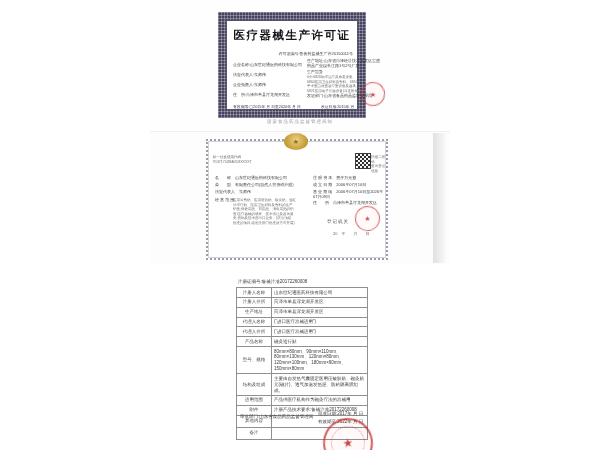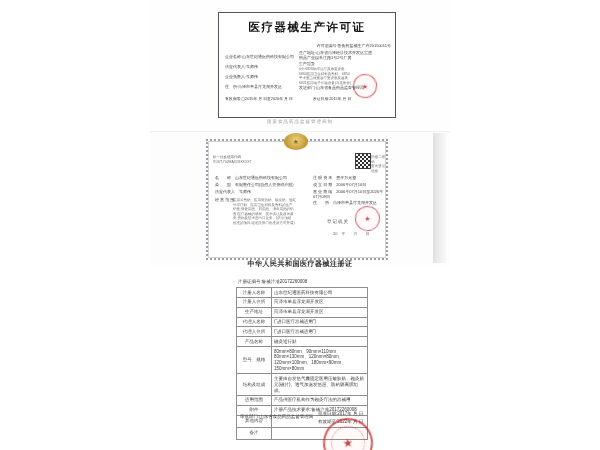--- a/index.html
+++ b/index.html
@@ -6,22 +6,22 @@
   #canvas{position:relative;width:600px;height:450px;background:#ffffff;overflow:hidden;
           font-family:"Liberation Sans",sans-serif;color:#3a3a3a;}
   .abs{position:absolute;}
   
   .photo1{left:150px;top:0;width:300px;height:131px;background:#fefefe;border-bottom:1px solid #f0f0f0;}
   .photo2{left:150px;top:132px;width:300px;height:133px;background:#fdfdfd;}
   .photo2-edge{left:433px;top:133px;width:13px;height:130px;
                background:linear-gradient(90deg,rgba(190,190,190,.45),rgba(230,230,230,.15));}
   .photo3{left:150px;top:265px;width:300px;height:185px;background:#ffffff;}
   
-  .cert1{left:218px;top:12px;width:178px;height:106px;box-sizing:border-box;
-         background:#454360;padding:0;
+  .cert1{left:218px;top:12px;width:148px;height:106px;box-sizing:border-box;
+         background:#454360;padding:8px;
          background-image:repeating-linear-gradient(90deg,rgba(255,255,255,.28) 0 1px,transparent 1px 3px),
                           repeating-linear-gradient(0deg,rgba(255,255,255,.28) 0 1px,transparent 1px 3px);}
   .cert1-inner{position:relative;width:100%;height:100%;box-sizing:border-box;
                background:#ffffff;border:1px solid #55546e;}
   .cert1-title{position:absolute;left:0;top:7px;width:100%;text-align:center;
                font-family:"DejaVu Serif",serif;font-weight:bold;font-size:11.5px;
                letter-spacing:1.5px;color:#15151a;}
   .t40{font-size:4px;line-height:1.35;}
   .t45{font-size:4.5px;line-height:1.35;}
   .t38{font-size:3.8px;line-height:1.35;}
@@ -132,21 +132,20 @@
       <div class="abs t45" style="left:118px;top:77px;letter-spacing:1px;">登记机关</div>
       <div class="abs t40" style="left:124px;top:89px;color:#666;">20　年　　月　　日</div>
       <div class="seal" style="left:146px;top:64px;width:23px;height:23px;">
         <span class="star" style="font-size:7px;">★</span>
       </div>
     </div>
   </div>
   <div class="abs photo2-edge"></div>
 
   <div class="abs photo3"></div>
-  <div class="abs cert3-title">中华人民共和国医疗器械注册证</div>
   <div class="abs t45" style="left:238px;top:279px;">注册证编号:鲁械注准20172260008</div>
 
   <table class="reg">
     <tbody>
         <tr>
       <td class="lab">注册人名称</td>
       <td class="val">山东世纪通医药科技有限公司</td>
     </tr>
     <tr>
       <td class="lab">注册人住所</td>

